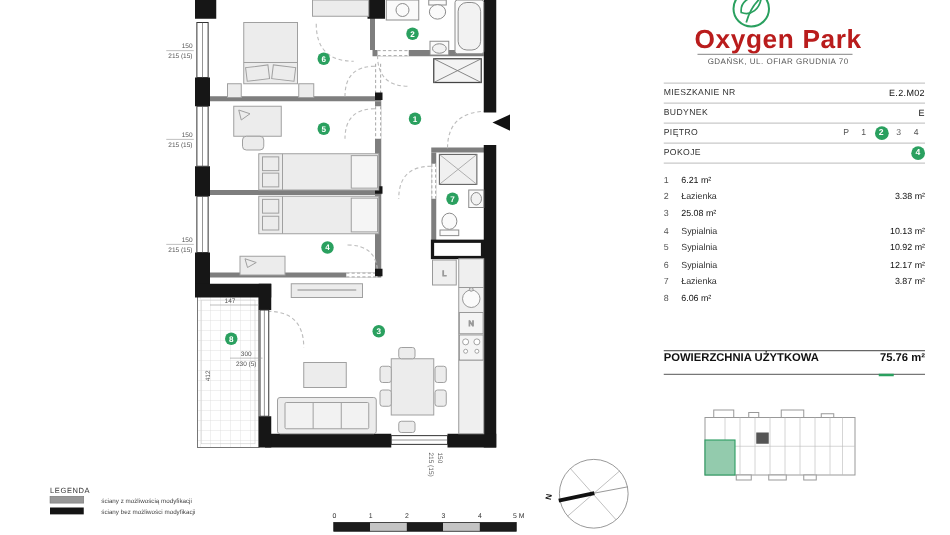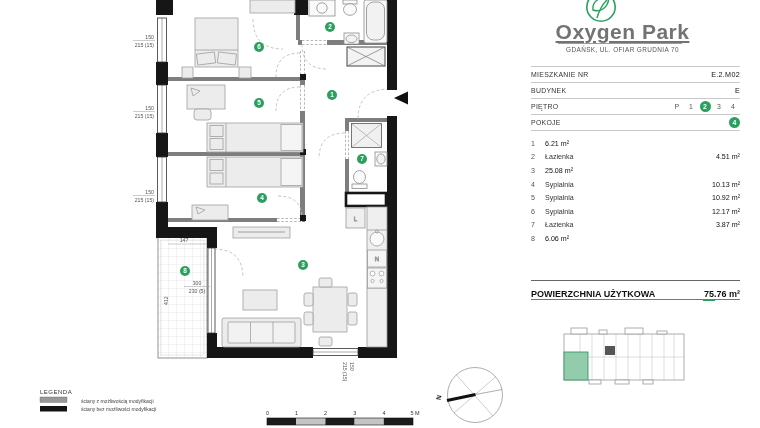--- a/index.html
+++ b/index.html
@@ -4,21 +4,21 @@
 <style>
   html,body{margin:0;padding:0;background:#fff;}
   .canvas{position:relative;width:760px;height:428px;background:#fff;overflow:hidden;
           font-family:"Liberation Sans",sans-serif;color:#222;}
   svg text{font-family:"Liberation Sans",sans-serif;}
 
   
   .panel{position:absolute;left:520px;top:0;width:240px;height:428px;}
   .logo-icon{position:absolute;left:64px;top:-10px;width:34px;height:34px;}
   .brand-name{position:absolute;left:0;top:20px;width:205px;text-align:center;
-              font-size:21px;font-weight:600;letter-spacing:.5px;color:#737373;text-decoration:underline;}
+              font-size:21px;font-weight:600;letter-spacing:.5px;color:#b91c1c;}
   .brand-rule{position:absolute;left:38px;top:43px;width:124px;border-top:1px solid #9c9c9c;}
   .brand-address{position:absolute;left:0;top:46px;width:205px;text-align:center;
                  font-size:6.4px;letter-spacing:.4px;color:#555;}
   .info-table{position:absolute;left:11px;top:66px;width:209px;}
   .irow{display:flex;justify-content:space-between;align-items:center;height:15px;
         border-top:1px solid #c9c9c9;font-size:6.9px;letter-spacing:.3px;color:#333;}
   .irow:last-child{border-bottom:1px solid #c9c9c9;}
   .ival{font-weight:normal;color:#111;font-size:7.2px;}
   .floors{display:flex;align-items:center;gap:0;}
   .fcell{width:14px;text-align:center;color:#555;font-size:6.9px;display:flex;
@@ -28,21 +28,21 @@
   .bubble{background:#2aa05f;color:#fff;border-radius:50%;width:11px;height:11px;
           display:flex;align-items:center;justify-content:center;font-weight:bold;
           font-style:normal;font-size:6.9px;}
   .rooms{position:absolute;left:11px;top:137px;width:209px;}
   .rrow{display:flex;height:13.6px;align-items:center;font-size:7.1px;color:#333;}
   .rno{width:14px;color:#555;}
   .rname{flex:1;}
   .rarea{color:#111;}
   .total{position:absolute;left:11px;top:280px;width:209px;border-top:1px solid #666;
          border-bottom:1px solid #777;display:flex;justify-content:space-between;
-         align-items:flex-end;height:18px;font-size:9px;font-weight:bold;color:#111;}
+         align-items:flex-start;height:18px;font-size:9px;font-weight:bold;color:#111;}
   .total-accent{position:absolute;left:183px;top:299px;width:12px;height:2px;background:#2aa05f;}
   .minimap{position:absolute;left:35px;top:318px;width:155px;height:68px;}
 </style>
 </head>
 <body>
 
 <div class="canvas">
 
   
   <svg class="plan" width="520" height="428" viewBox="0 0 520 428">
@@ -368,21 +368,21 @@
     </div>
 
     <div class="rooms">
       <div class="rrow">
         <span class="rno">1</span>
         <span class="rarea">6.21 m²</span>
       </div>
       <div class="rrow">
         <span class="rno">2</span>
         <span class="rname">Łazienka</span>
-        <span class="rarea">4.51 m²</span>
+        <span class="rarea">3.38 m²</span>
       </div>
       <div class="rrow">
         <span class="rno">3</span>
         <span class="rarea">25.08 m²</span>
       </div>
       <div class="rrow">
         <span class="rno">4</span>
         <span class="rname">Sypialnia</span>
         <span class="rarea">10.13 m²</span>
       </div>

